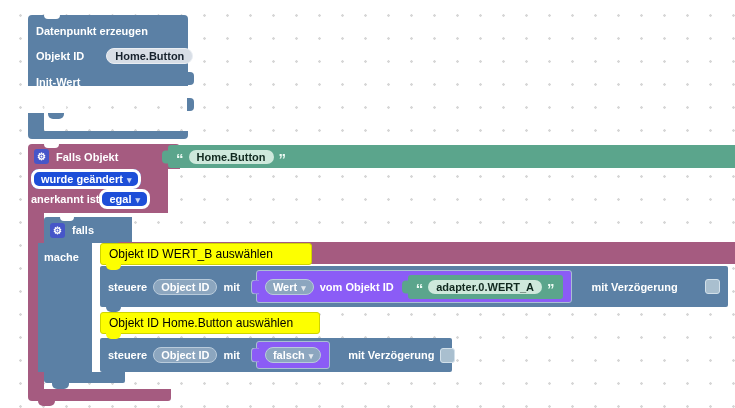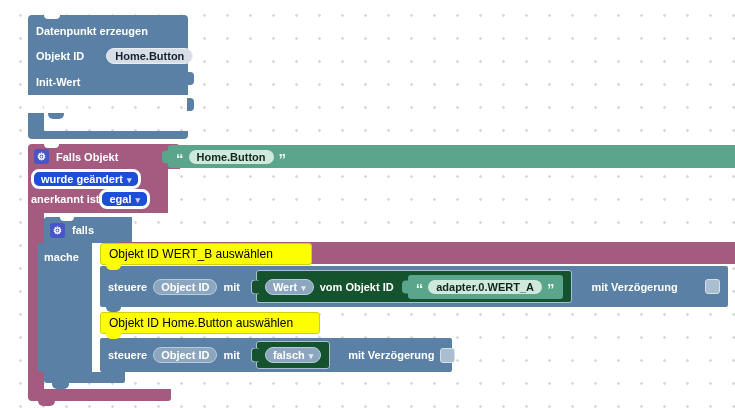--- a/index.html
+++ b/index.html
@@ -23,32 +23,32 @@
   .field-light{background:#d8dee6;color:#17222d;border-radius:9px;padding:1px 8px;border:1px solid #eaeef3;white-space:nowrap;}
   .field-blue{background:#8ca6bf;color:#fff;border-radius:9px;padding:1px 7px;border:1px solid #b9cbdb;white-space:nowrap;}
   .field-pink{background:#1d4ed8;color:#fff;border-radius:8px;padding:1px 7px;border:3px solid #ffffff;white-space:nowrap;}
   .field-green{background:#cfe9dc;color:#11291f;border-radius:9px;padding:1px 8px;white-space:nowrap;}
   .arrow{font-size:9px;opacity:.75;margin-left:4px;}
   .checkbox{width:13px;height:13px;background:#a9bfcf;border:1px solid #d2e0ea;border-radius:3px;flex:0 0 auto;}
   .quote{font-size:15px;line-height:1;color:#eefbf4;position:relative;top:2px;}
   .ltab{position:relative;}
   .ltab::before{content:"";position:absolute;left:-6px;top:50%;transform:translateY(-50%);
         width:7px;height:13px;border-radius:4px 0 0 4px;background:inherit;border:inherit;border-right:none;}
-  .emb{display:inline-flex;align-items:center;background:#14532d;border:1px solid #a9bfd2;border-radius:3px;}
+  .emb{display:inline-flex;align-items:center;background:#8b5cf6;border:1px solid #a9bfd2;border-radius:3px;}
   .gblock{display:inline-flex;align-items:center;background:#5ba58c;border-radius:3px;}
   .notch-white{background:#fff;border-radius:0 0 4px 4px;}
   .bump{border-radius:0 0 5px 5px;}
   .rtab{border-radius:0 4px 4px 0;}
 </style>
 </head>
 <body>
 
 <div id="canvas">
 
-  <div class="abs blue round-top" style="left:28px;top:15px;width:160px;height:80px">
+  <div class="abs blue round-top" style="left:28px;top:15px;width:160px;height:71px">
     <div class="flex" style="height:24px;padding:4px 8px 0">Datenpunkt erzeugen</div>
     <div class="flex" style="height:26px;padding:0 8px;gap:22px">
       <span class="lbl">Objekt ID</span>
       <span class="field-light">Home.Button</span>
     </div>
     <div class="flex" style="height:26px;padding:0 8px">Init-Wert</div>
     <div class="flex" style="height:22px;padding:0 8px">Common</div>
   </div>
   <div class="abs notch-white" style="left:44px;top:15px;width:16px;height:4px"></div>
   <div class="abs blue rtab" style="left:187px;top:72px;width:7px;height:13px"></div>

